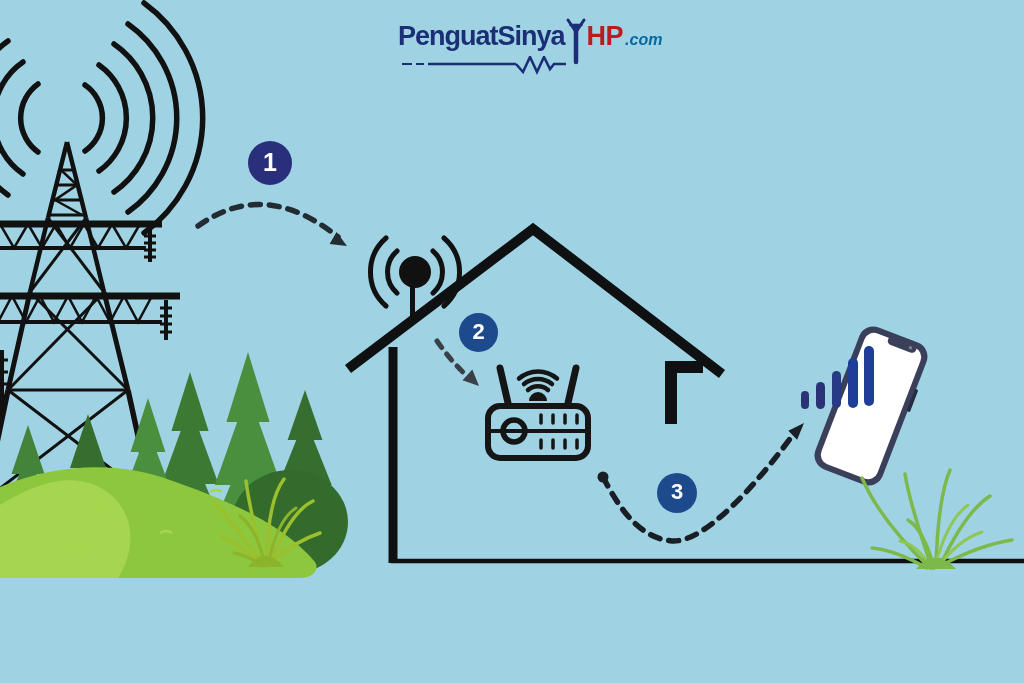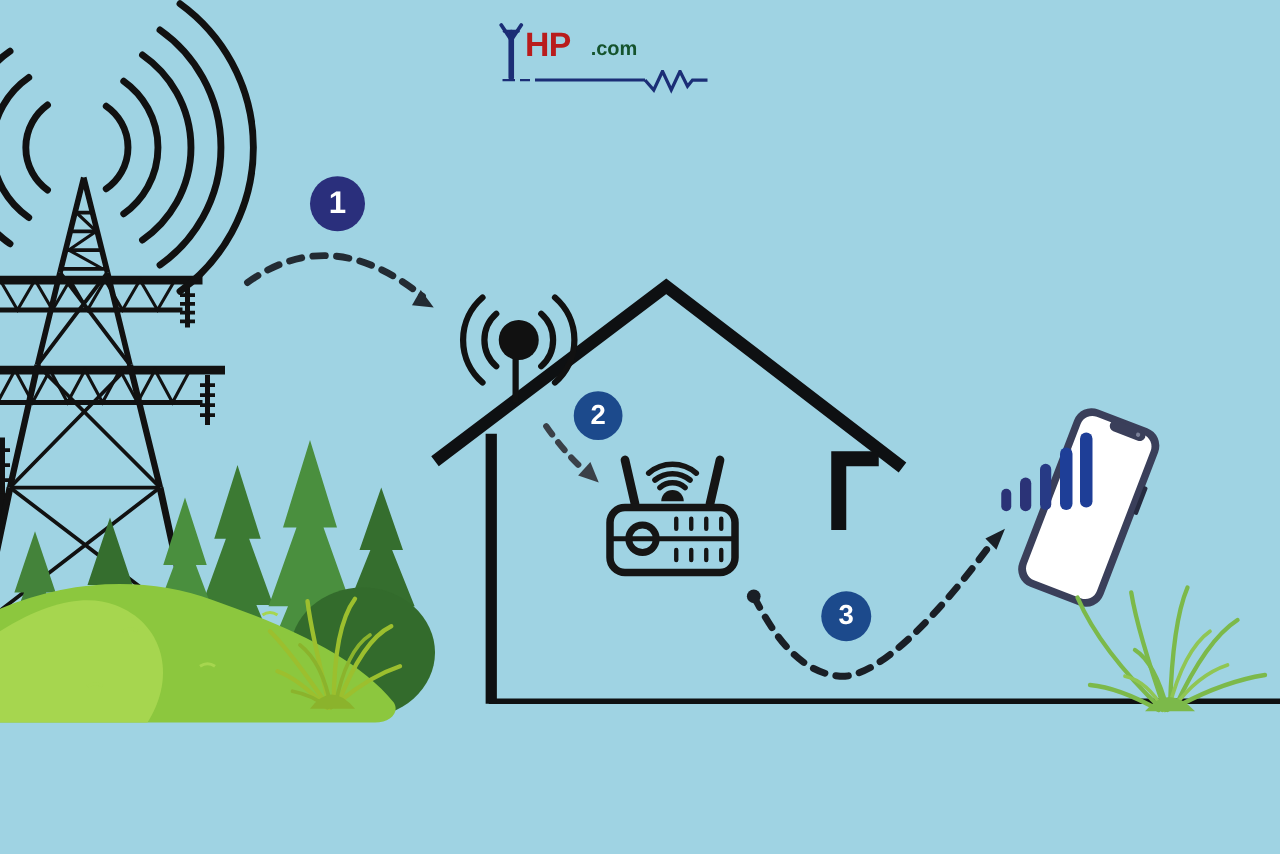--- a/index.html
+++ b/index.html
@@ -5,21 +5,21 @@
   html,body{margin:0;padding:0;background:#5a6b73;}
   .stage{
     position:relative;width:1024px;height:683px;overflow:hidden;
     background:#9fd3e3;font-family:"Liberation Sans", sans-serif;
   }
   .scene{position:absolute;left:0;top:0;width:1024px;height:683px;}
   
   .logo{position:absolute;left:398px;top:22px;display:flex;align-items:flex-start;z-index:5;}
   .brand-main{font-weight:bold;font-size:27px;letter-spacing:-1px;color:#1b2e76;line-height:1.1;}
   .brand-hp{font-weight:bold;font-size:27px;letter-spacing:-0.5px;color:#b91c1c;line-height:1.1;margin-left:1px;}
-  .brand-tld{font-weight:bold;font-size:16px;color:#14532d;margin-top:9px;margin-left:16px;}
+  .brand-tld{font-weight:bold;font-size:16px;color:#0369a1;margin-top:9px;margin-left:2px;font-style:italic;}
   .antenna-slot{position:relative;width:20px;height:34px;margin-left:1px;}
   .antenna-slot svg{position:absolute;left:0;top:-4px;overflow:visible;}
   .logo-underline{position:absolute;left:400px;top:56px;width:200px;height:20px;z-index:4;}
   
   .badge{position:absolute;border-radius:50%;display:flex;align-items:center;justify-content:center;
          color:#ffffff;font-weight:bold;z-index:6;}
   .badge span{transform:translateY(-1px);}
   .badge-1{left:248px;top:141px;width:44px;height:44px;background:#2a2f7c;font-size:25px;}
   .badge-2{left:459px;top:313px;width:39px;height:39px;background:#1c4a8c;font-size:22px;}
   .badge-3{left:657px;top:473px;width:40px;height:40px;background:#1c4a8c;font-size:22px;}
@@ -186,20 +186,21 @@
       <g stroke="#90c653" stroke-width="3">
         <path d="M935,567 Q947,520 968,505"></path>
         <path d="M931,568 Q918,545 900,541"></path>
         <path d="M939,566 Q958,540 982,532"></path>
       </g>
       <path d="M916,569 Q935,546 956,569 Z" fill="#7cb94a" stroke="none"></path>
     </g>
   </svg>
 
   <div class="logo">
+    <span class="brand-main">PenguatSinya</span>
     <span class="antenna-slot">
       <svg width="20" height="46" viewBox="0 0 20 46">
         <g stroke="#1b2e76" fill="none" stroke-linecap="round">
           <path d="M10,8 V44" stroke-width="4.5"></path>
           <path d="M10,14 L2,2 M10,14 L18,2" stroke-width="3"></path>
           <path d="M4.5,7 L15.5,7" stroke-width="2.5"></path>
         </g>
       </svg>
     </span>
     <span class="brand-hp">HP</span>

